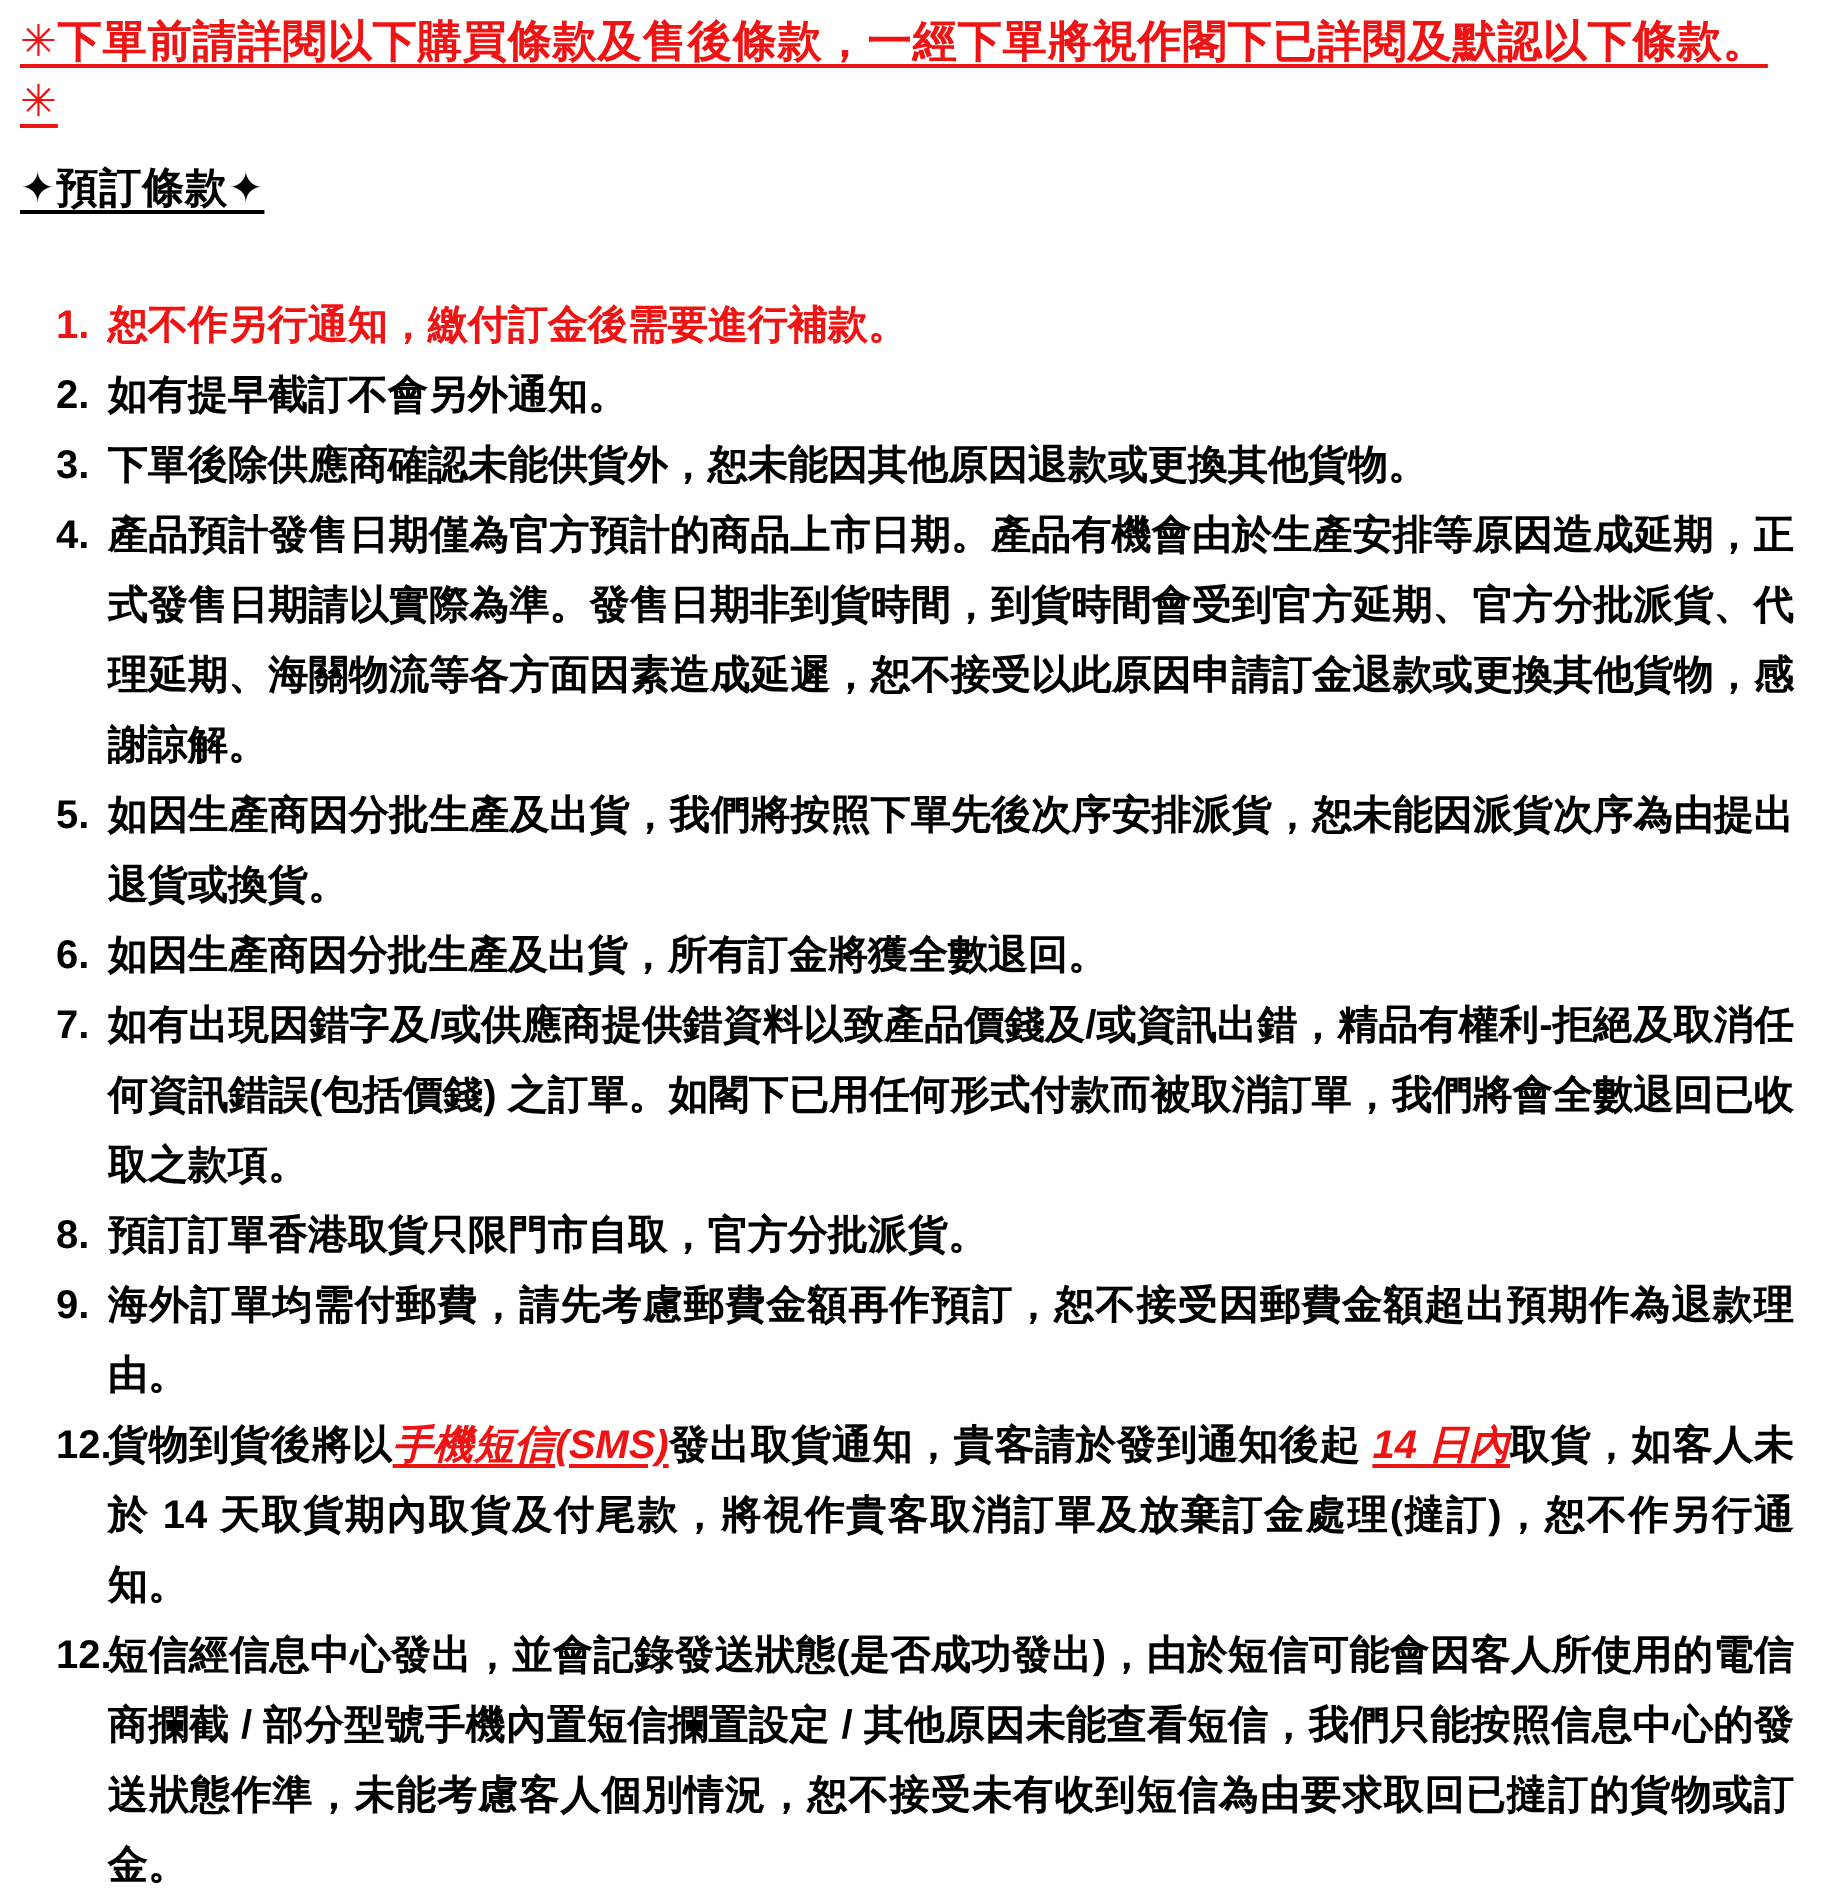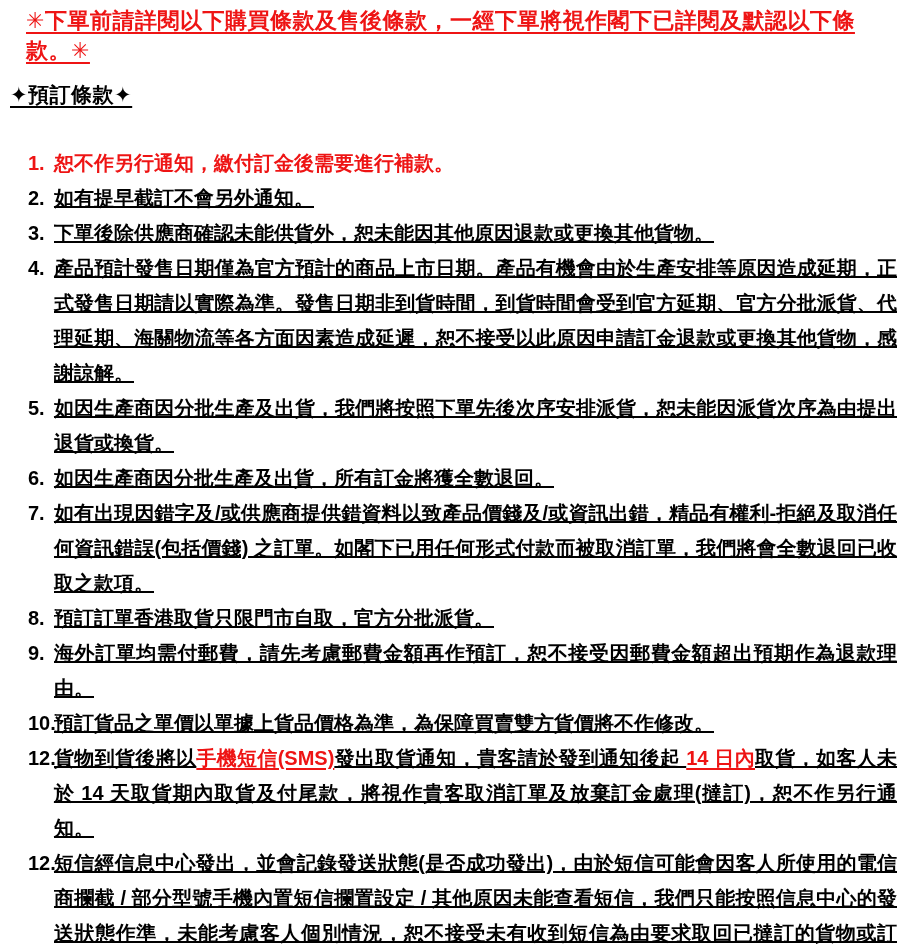--- a/index.html
+++ b/index.html
@@ -24,21 +24,21 @@
   }
   .page {
     padding: 6px 16px 0 10px;
   }
   .notice {
     color: var(--red);
     font-size: 22px;
     line-height: 30px;
     text-decoration: underline;
     text-underline-offset: 4px;
-    margin: 0 0 16px 16px;
+    margin: 0 0 16px 0;
     letter-spacing: 0.5px;
   }
   .section-title {
     font-size: 21px;
     line-height: 26px;
     text-decoration: underline;
     text-underline-offset: 4px;
     margin: 0 0 38px 0;
     letter-spacing: 0.5px;
   }
@@ -52,44 +52,44 @@
   }
   ol.terms li {
     position: relative;
     padding-left: 44px;
   }
   ol.terms .num {
     position: absolute;
     left: 18px;
     top: 0;
   }
-  .seg.normal { color: var(--ink); text-decoration: underline; }
+  .seg.normal { color: var(--ink); }
   .seg.red { color: var(--red); }
   .num.red { color: var(--red); }
   .seg.red-underline {
     color: var(--red);
     text-decoration: underline;
     text-underline-offset: 3px;
+    font-style: italic;
   }
 </style>
 </head>
 <body>
 
 <div class="page">
   <div class="notice">✳下單前請詳閱以下購買條款及售後條款，一經下單將視作閣下已詳閱及默認以下條款。✳</div>
 
   <div class="section-title">✦預訂條款✦</div>
 
   <ol class="terms">
       <li><span class="num red">1.</span><span class="seg red">恕不作另行通知，繳付訂金後需要進行補款。</span></li>
       <li><span class="num">2.</span><span class="seg normal">如有提早截訂不會另外通知。</span></li>
       <li><span class="num">3.</span><span class="seg normal">下單後除供應商確認未能供貨外，恕未能因其他原因退款或更換其他貨物。</span></li>
       <li><span class="num">4.</span><span class="seg normal">產品預計發售日期僅為官方預計的商品上市日期。產品有機會由於生產安排等原因造成延期，正式發售日期請以實際為準。發售日期非到貨時間，到貨時間會受到官方延期、官方分批派貨、代理延期、海關物流等各方面因素造成延遲，恕不接受以此原因申請訂金退款或更換其他貨物，感謝諒解。</span></li>
       <li><span class="num">5.</span><span class="seg normal">如因生產商因分批生產及出貨，我們將按照下單先後次序安排派貨，恕未能因派貨次序為由提出退貨或換貨。</span></li>
       <li><span class="num">6.</span><span class="seg normal">如因生產商因分批生產及出貨，所有訂金將獲全數退回。</span></li>
       <li><span class="num">7.</span><span class="seg normal">如有出現因錯字及/或供應商提供錯資料以致產品價錢及/或資訊出錯，精品有權利-拒絕及取消任何資訊錯誤(包括價錢) 之訂單。如閣下已用任何形式付款而被取消訂單，我們將會全數退回已收取之款項。</span></li>
       <li><span class="num">8.</span><span class="seg normal">預訂訂單香港取貨只限門市自取，官方分批派貨。</span></li>
       <li><span class="num">9.</span><span class="seg normal">海外訂單均需付郵費，請先考慮郵費金額再作預訂，恕不接受因郵費金額超出預期作為退款理由。</span></li>
-      <li><span class="num">10.</span><span class="seg normal">預訂貨品之單價以單據上貨品價格為準，為保障買賣雙方貨價將不作修改。</span></li>
       <li><span class="num">12.</span><span class="seg normal">貨物到貨後將以</span><span class="seg red-underline">手機短信(SMS)</span><span class="seg normal">發出取貨通知，貴客請於發到通知後起 </span><span class="seg red-underline">14 日內</span><span class="seg normal">取貨，如客人未於 14 天取貨期內取貨及付尾款，將視作貴客取消訂單及放棄訂金處理(撻訂)，恕不作另行通知。</span></li>
       <li><span class="num">12.</span><span class="seg normal">短信經信息中心發出，並會記錄發送狀態(是否成功發出)，由於短信可能會因客人所使用的電信商攔截 / 部分型號手機內置短信攔置設定 / 其他原因未能查看短信，我們只能按照信息中心的發送狀態作準，未能考慮客人個別情況，恕不接受未有收到短信為由要求取回已撻訂的貨物或訂金。</span></li>
     </ol>
 </div>
 
 </body></html>

